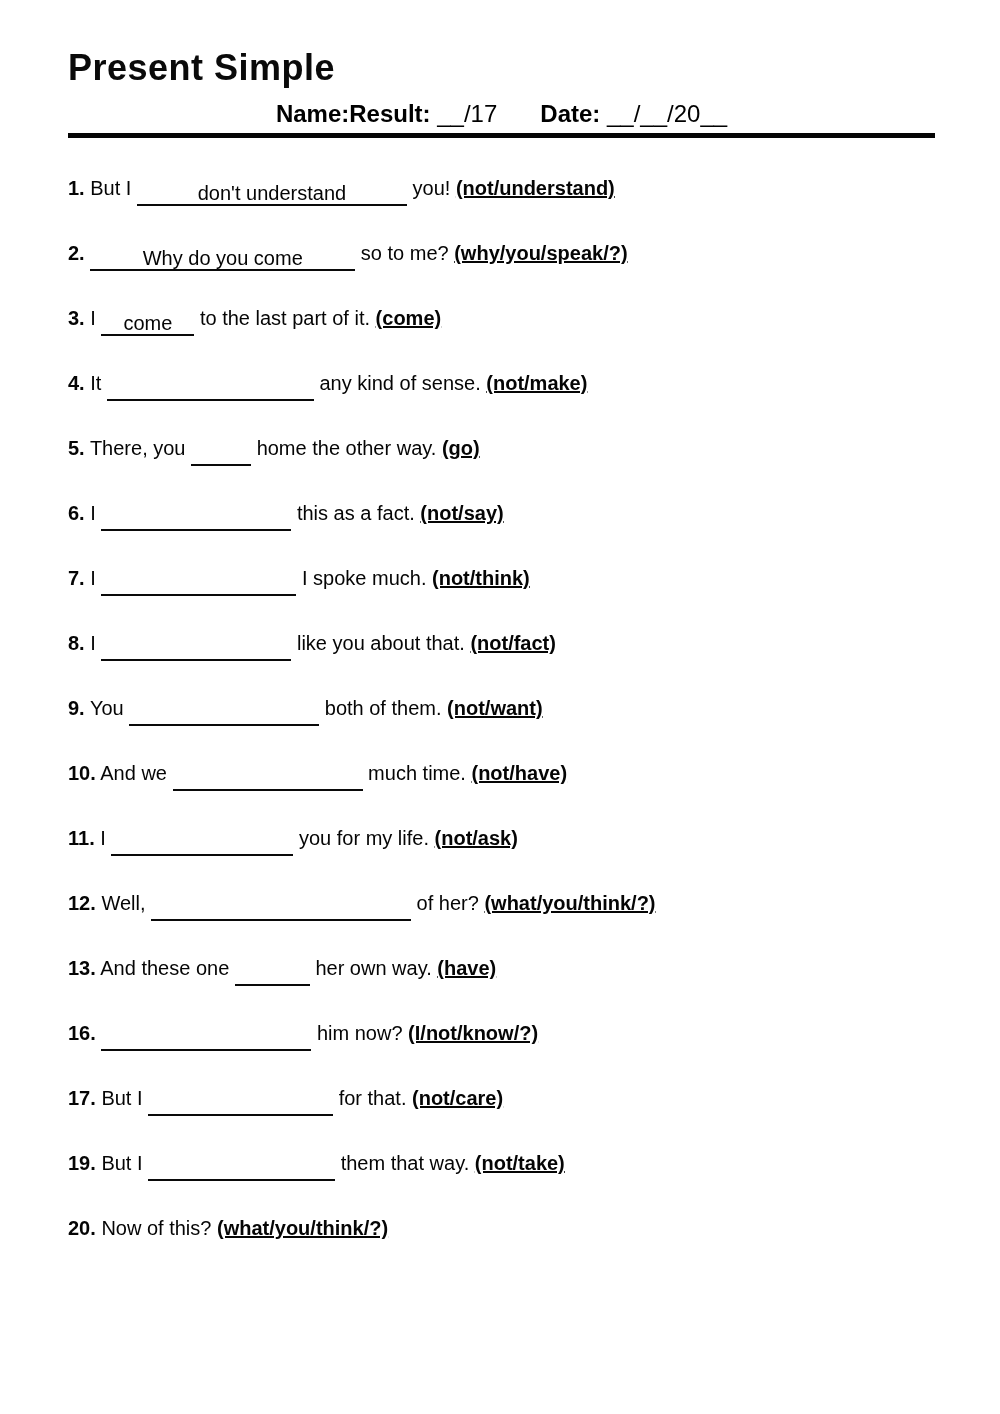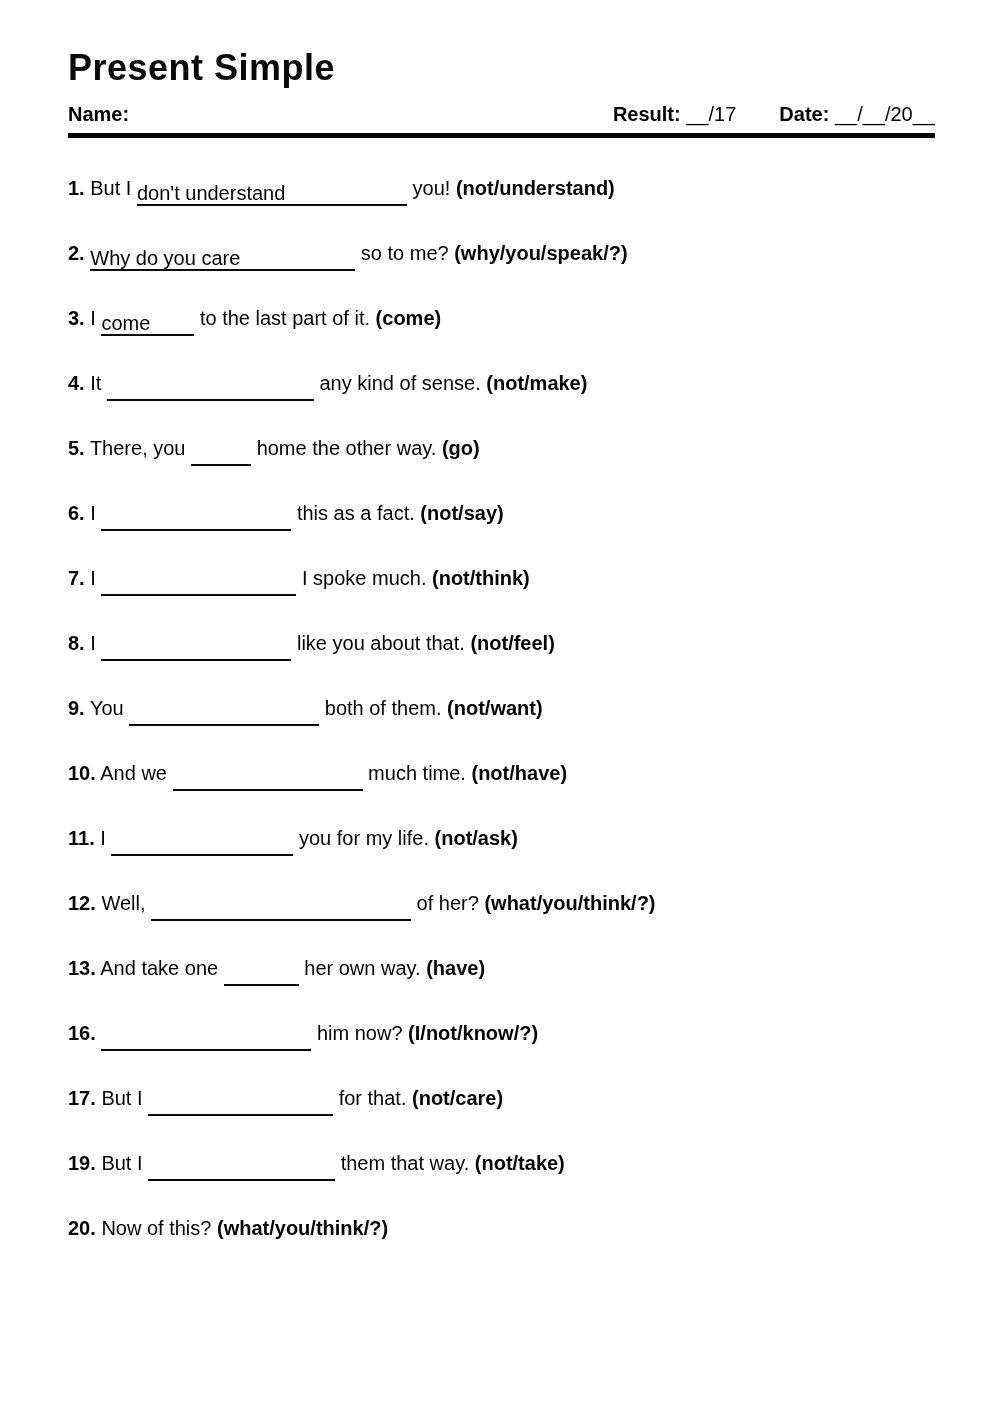--- a/index.html
+++ b/index.html
@@ -8,39 +8,40 @@
     padding:46px 65px 12px 68px;
     background:#ffffff;color:#000;
     font-family:"Liberation Sans","DejaVu Sans",sans-serif;
     overflow:hidden;
   }
   .title{
     font-size:36px;font-weight:bold;margin:0;line-height:1.2;
     letter-spacing:.5px;color:#0a0a0a;
   }
   .meta{
-    display:flex;justify-content:space-between;align-items:baseline;
-    margin-top:13px;font-size:20px;line-height:24px;
+    display:flex;justify-content:center;align-items:baseline;
+    margin-top:13px;font-size:24px;line-height:24px;
   }
   .meta .lbl{font-weight:bold;}
   .meta-right{display:flex;gap:43px;}
   .meta-field{white-space:nowrap;}
   .rule{height:5px;background:#050505;margin-top:7px;}
   .items{margin-top:38px;}
   .item{
     font-size:20px;line-height:24px;margin:0 0 35px 0;
     white-space:nowrap;color:#050505;
   }
   .num{font-weight:bold;}
-  .hint{font-weight:bold;}
+  .hint{font-weight:bold;text-decoration:underline;}
   .blank{
     display:inline-block;
     border-bottom:2px solid #0a0a0a;
     height:22px;line-height:22px;
     vertical-align:-5px;
+    text-align:center;
   }
   .answer{display:inline-block;font-size:20px;}
 </style>
 </head>
 <body>
 
 <div class="page">
 
   <h1 class="title">Present Simple</h1>
 
@@ -57,31 +58,31 @@
         <span class="lbl">Date:</span>
         <span>__/__/20__</span>
       </div>
     </div>
   </div>
 
   <div class="rule"></div>
 
   <div class="items" id="items">
       <div class="item"><span class="num">1.</span> <span class="pre">But I</span> <span class="blank" style="width: 270px;"><span class="answer">don't understand</span></span> <span class="post">you!</span> <span class="hint">(not/understand)</span></div>
-      <div class="item"><span class="num">2.</span>  <span class="blank" style="width: 265px;"><span class="answer">Why do you care</span></span> <span class="post">so to me?</span> <span class="hint">(why/you/speak/?)</span></div>
+      <div class="item"><span class="num">2.</span>  <span class="blank" style="width: 265px;"><span class="answer">Why do you come</span></span> <span class="post">so to me?</span> <span class="hint">(why/you/speak/?)</span></div>
       <div class="item"><span class="num">3.</span> <span class="pre">I</span> <span class="blank" style="width: 93px; text-decoration: underline;"><span class="answer">come</span></span> <span class="post">to the last part of it.</span> <span class="hint">(come)</span></div>
       <div class="item"><span class="num">4.</span> <span class="pre">It</span> <span class="blank" style="width: 207px;"><span class="answer"></span></span> <span class="post">any kind of sense.</span> <span class="hint">(not/make)</span></div>
       <div class="item"><span class="num">5.</span> <span class="pre">There, you</span> <span class="blank" style="width: 60px;"><span class="answer"></span></span> <span class="post">home the other way.</span> <span class="hint">(go)</span></div>
       <div class="item"><span class="num">6.</span> <span class="pre">I</span> <span class="blank" style="width: 190px;"><span class="answer"></span></span> <span class="post">this as a fact.</span> <span class="hint">(not/say)</span></div>
       <div class="item"><span class="num">7.</span> <span class="pre">I</span> <span class="blank" style="width: 195px;"><span class="answer"></span></span> <span class="post">I spoke much.</span> <span class="hint">(not/think)</span></div>
-      <div class="item"><span class="num">8.</span> <span class="pre">I</span> <span class="blank" style="width: 190px;"><span class="answer"></span></span> <span class="post">like you about that.</span> <span class="hint">(not/feel)</span></div>
+      <div class="item"><span class="num">8.</span> <span class="pre">I</span> <span class="blank" style="width: 190px;"><span class="answer"></span></span> <span class="post">like you about that.</span> <span class="hint">(not/fact)</span></div>
       <div class="item"><span class="num">9.</span> <span class="pre">You</span> <span class="blank" style="width: 190px;"><span class="answer"></span></span> <span class="post">both of them.</span> <span class="hint">(not/want)</span></div>
       <div class="item"><span class="num">10.</span> <span class="pre">And we</span> <span class="blank" style="width: 190px;"><span class="answer"></span></span> <span class="post">much time.</span> <span class="hint">(not/have)</span></div>
       <div class="item"><span class="num">11.</span> <span class="pre">I</span> <span class="blank" style="width: 182px;"><span class="answer"></span></span> <span class="post">you for my life.</span> <span class="hint">(not/ask)</span></div>
       <div class="item"><span class="num">12.</span> <span class="pre">Well,</span> <span class="blank" style="width: 260px;"><span class="answer"></span></span> <span class="post">of her?</span> <span class="hint">(what/you/think/?)</span></div>
-      <div class="item"><span class="num">13.</span> <span class="pre">And take one</span> <span class="blank" style="width: 75px;"><span class="answer"></span></span> <span class="post">her own way.</span> <span class="hint">(have)</span></div>
+      <div class="item"><span class="num">13.</span> <span class="pre">And these one</span> <span class="blank" style="width: 75px;"><span class="answer"></span></span> <span class="post">her own way.</span> <span class="hint">(have)</span></div>
       <div class="item"><span class="num">16.</span>  <span class="blank" style="width: 210px;"><span class="answer"></span></span> <span class="post">him now?</span> <span class="hint">(I/not/know/?)</span></div>
       <div class="item"><span class="num">17.</span> <span class="pre">But I</span> <span class="blank" style="width: 185px;"><span class="answer"></span></span> <span class="post">for that.</span> <span class="hint">(not/care)</span></div>
       <div class="item"><span class="num">19.</span> <span class="pre">But I</span> <span class="blank" style="width: 187px;"><span class="answer"></span></span> <span class="post">them that way.</span> <span class="hint">(not/take)</span></div>
       <div class="item"><span class="num">20.</span> <span class="pre">Now</span>  <span class="post">of this?</span> <span class="hint">(what/you/think/?)</span></div>
     </div>
 
 </div>
 
 </body></html>

